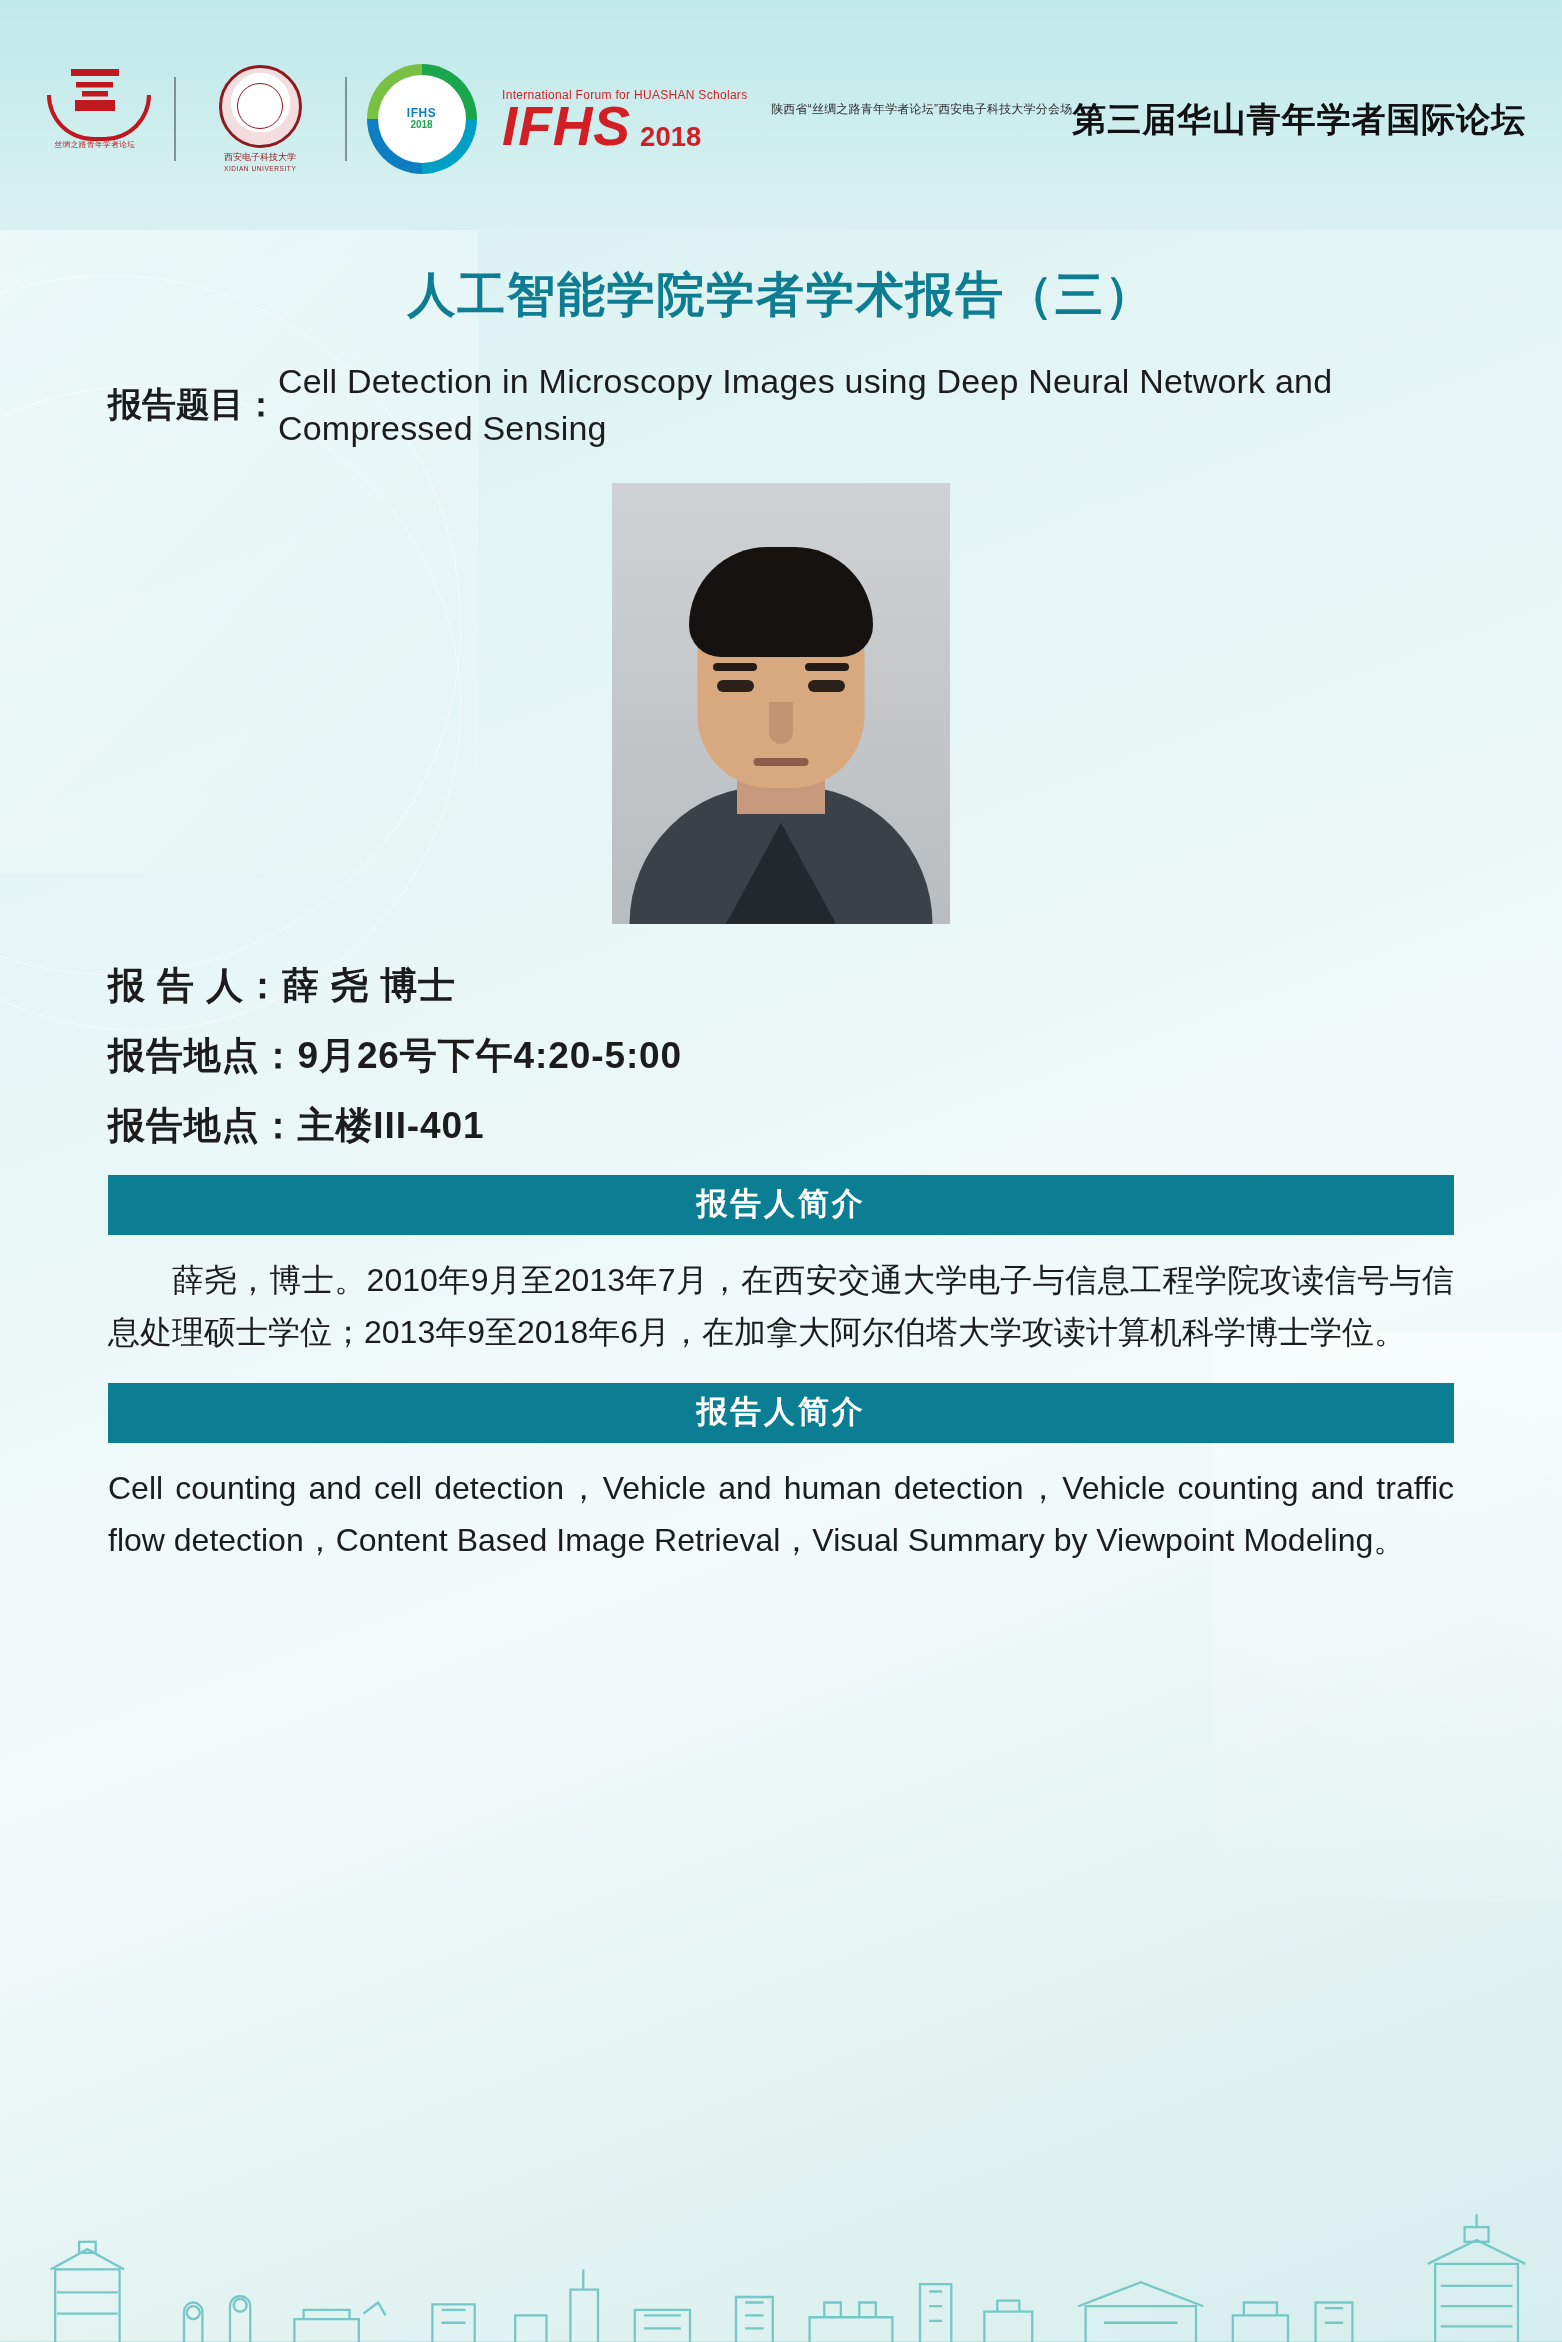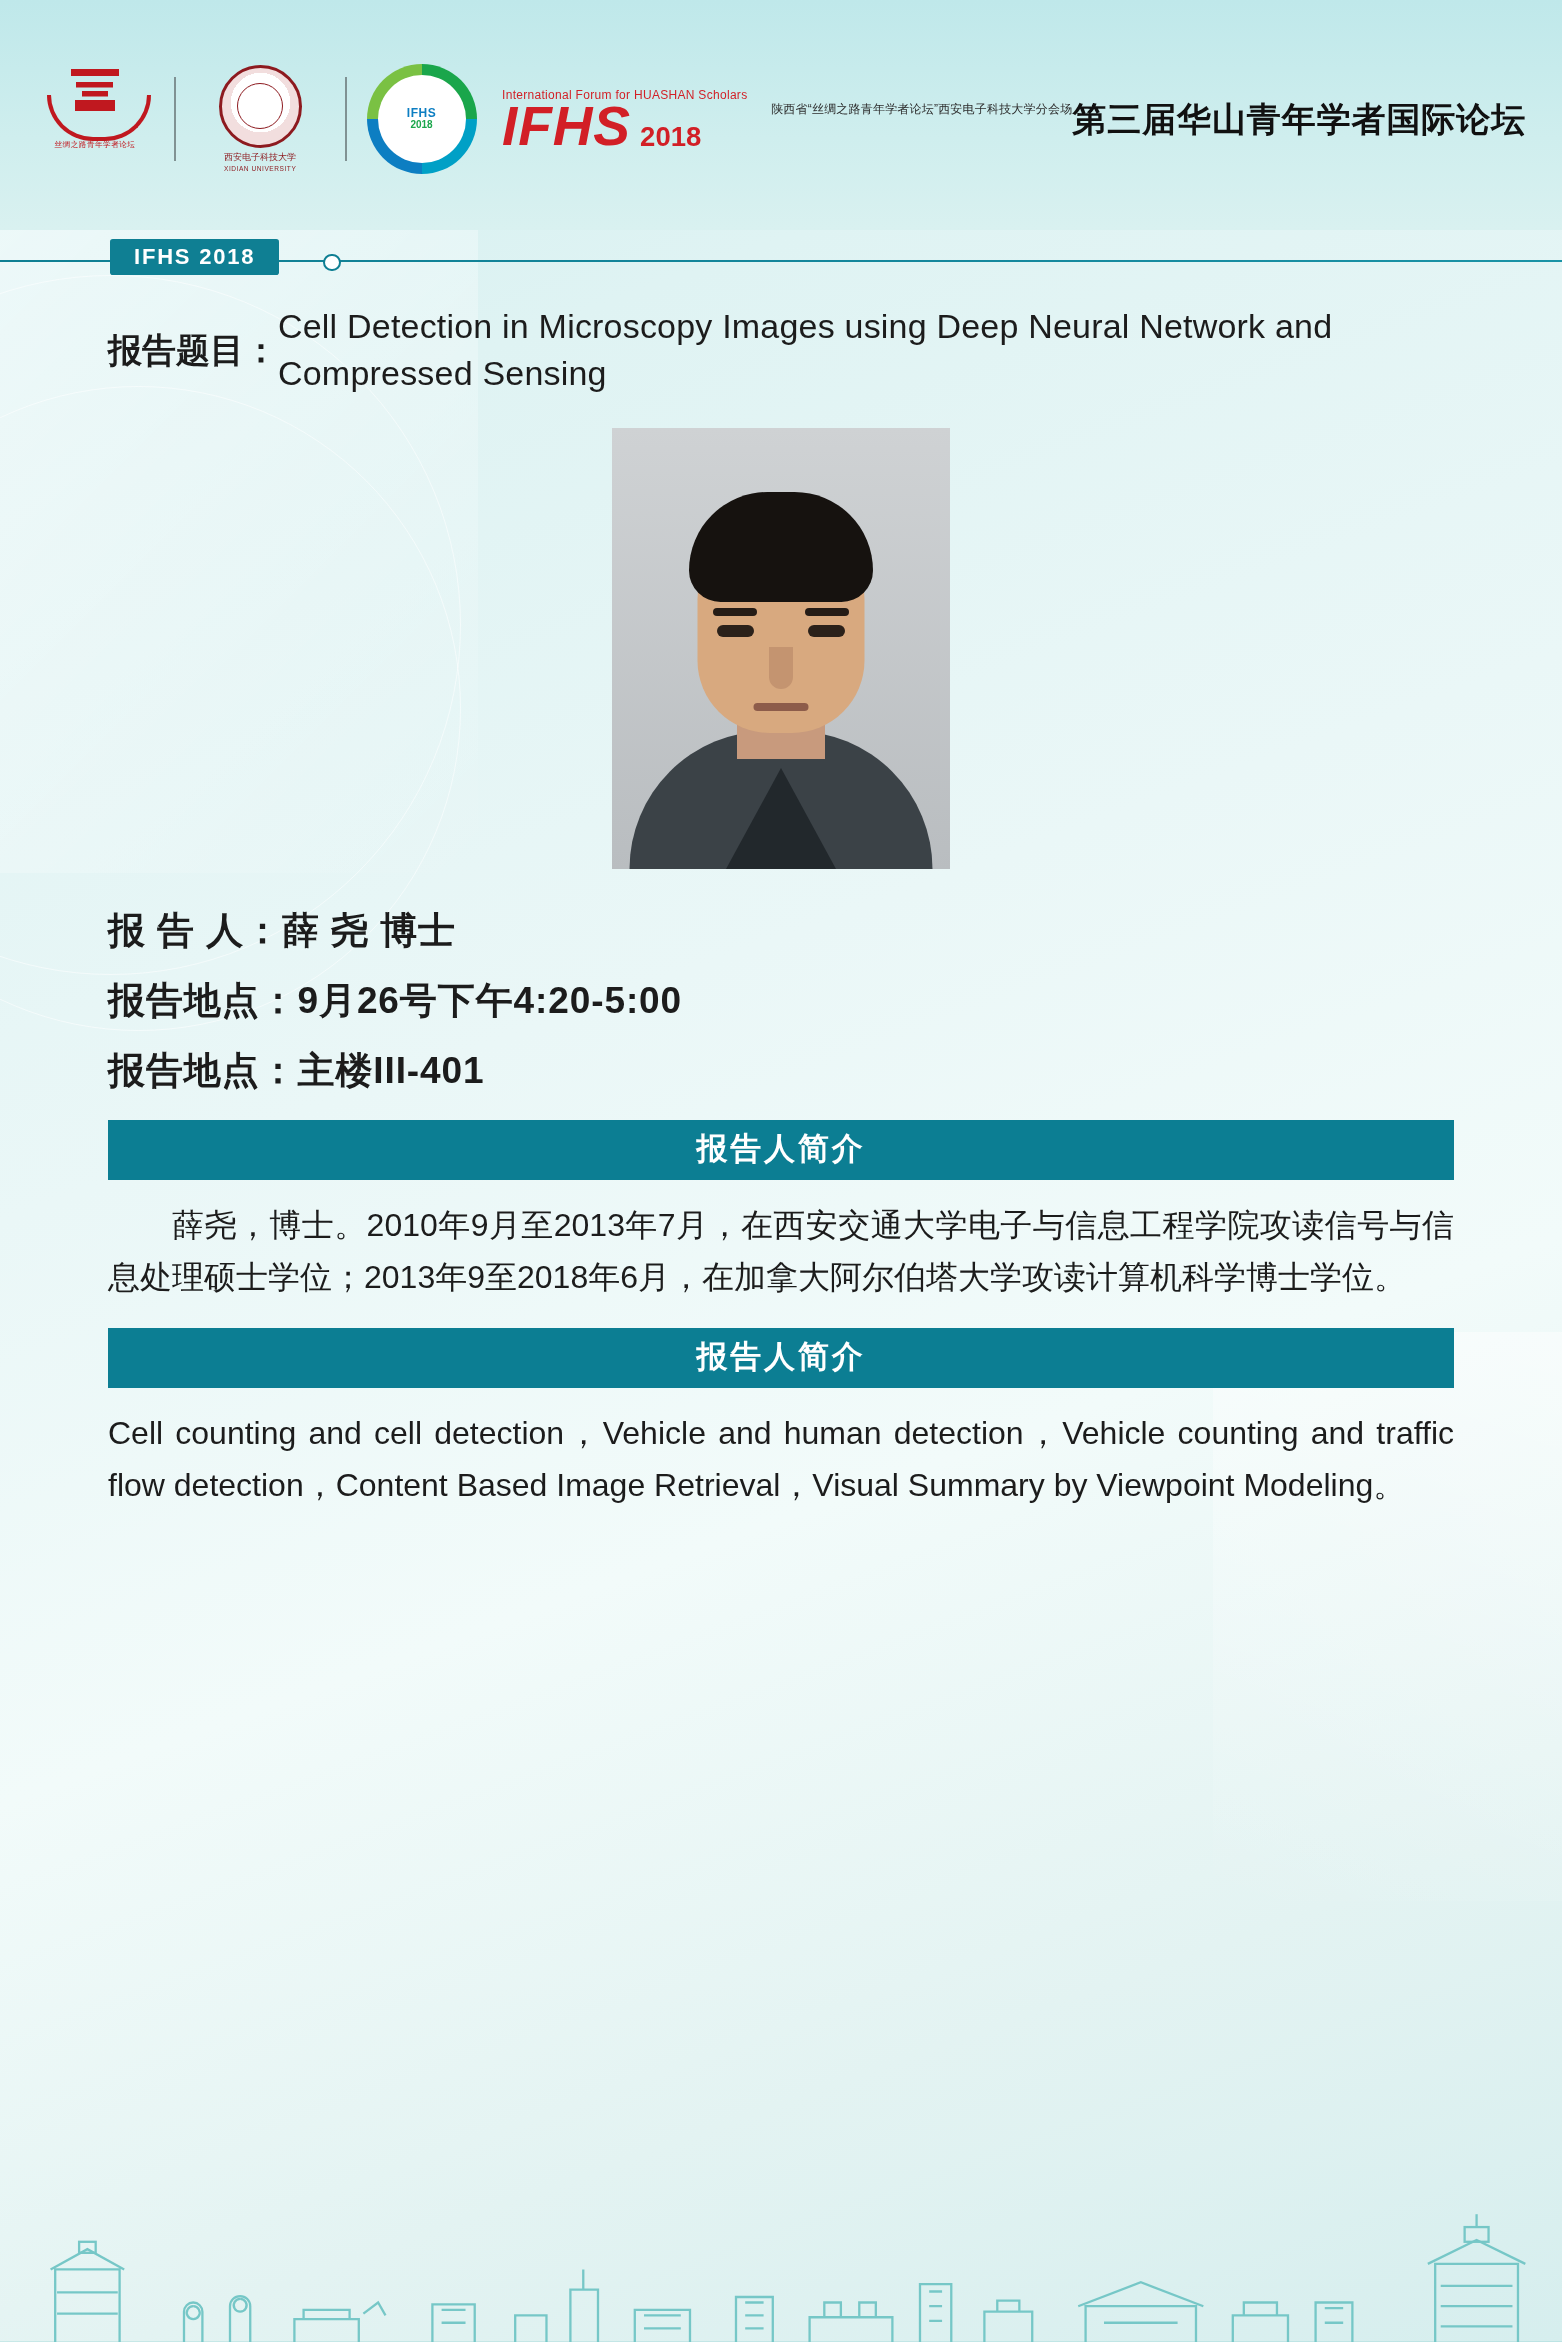--- a/index.html
+++ b/index.html
@@ -453,28 +453,24 @@
 
       <div class="cn-title-block">
         <div class="cn-title-top">陕西省“丝绸之路青年学者论坛”西安电子科技大学分会场</div>
         <div class="cn-title-main">第三届华山青年学者</div>
         <div class="cn-title-main">国际论坛</div>
       </div>
 
     </div>
   </div>
 
-  <div class="ribbon-row">
-    <div class="ribbon-line"></div>
-    <div class="ribbon-tag">IFHS 2018</div>
-    <div class="ribbon-dot"></div>
-  </div>
 
   <div class="content">
 
+    <div class="main-title">人工智能学院学者学术报告（三）</div>
 
     <div class="topic-row">
       <div class="topic-label">报告题目：</div>
       <div class="topic-value">Cell Detection in Microscopy Images using Deep Neural Network and Compressed Sensing</div>
     </div>
 
     <div class="photo-wrap">
       <div class="photo">
         <div class="bg"></div>
         <div class="shoulders"></div>

